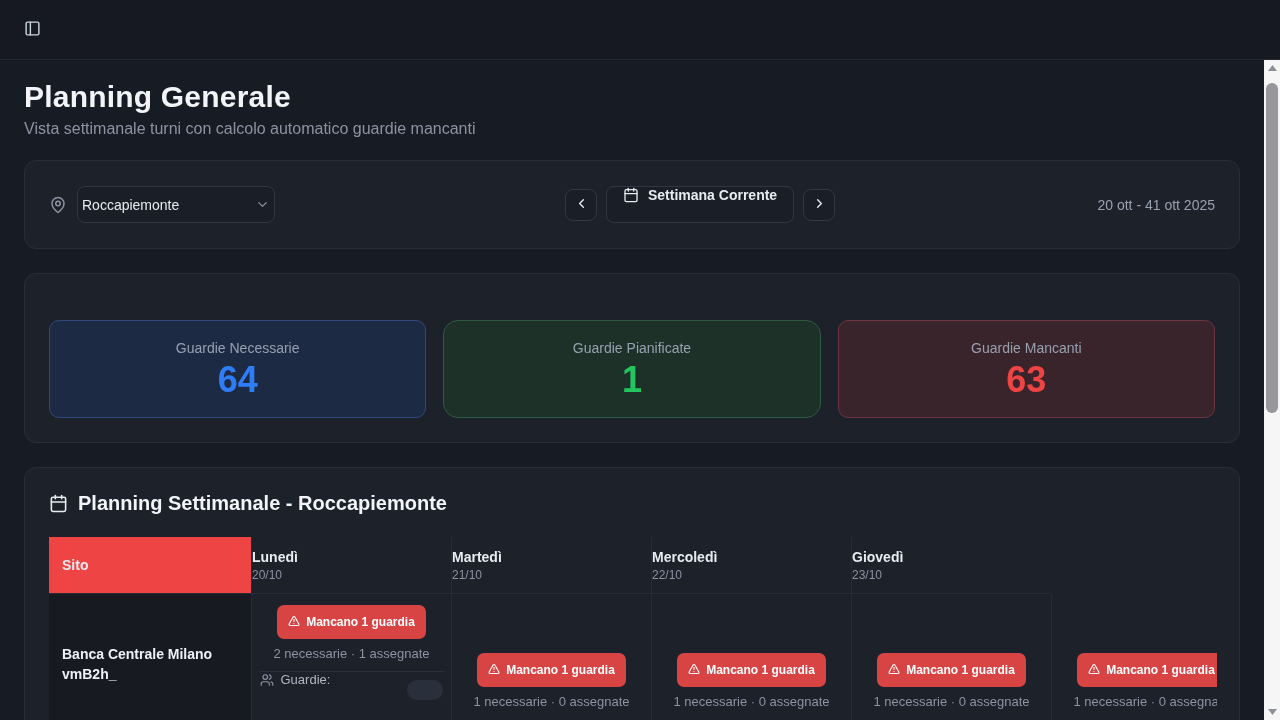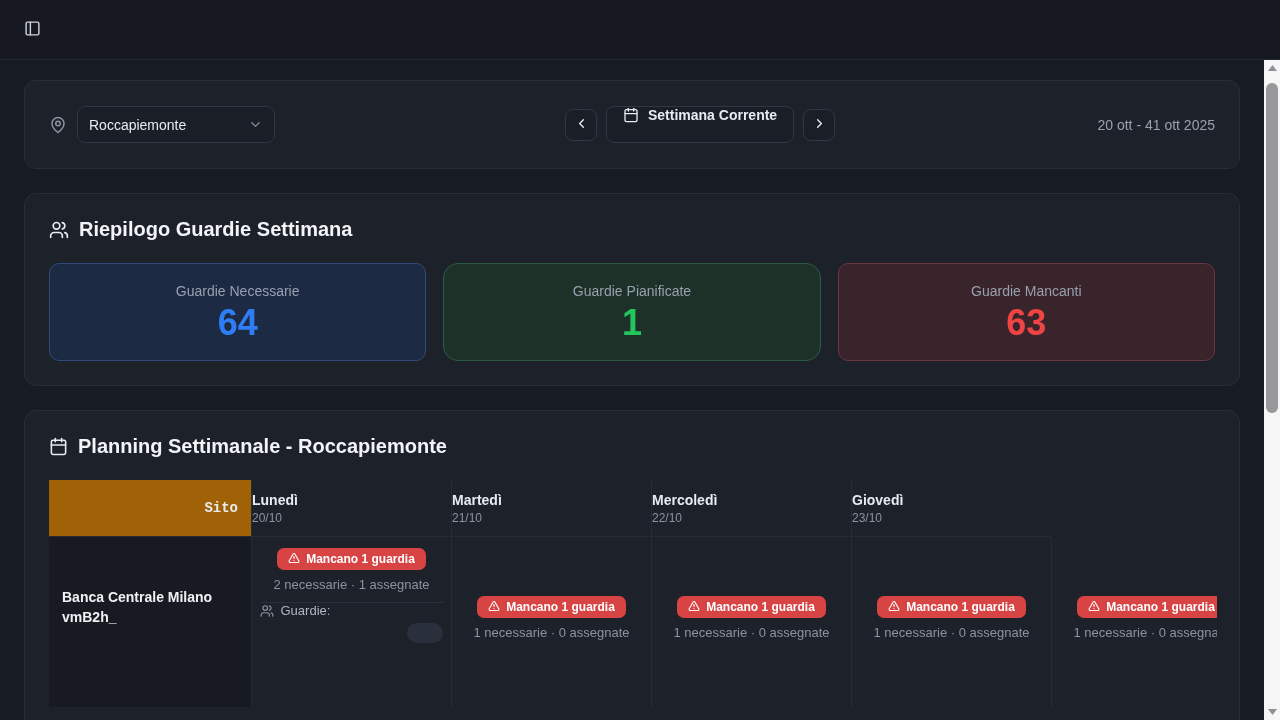--- a/index.html
+++ b/index.html
@@ -29,21 +29,21 @@
     background: #1d212a; border: 1px solid #282d38; border-radius: 12px;
     margin-bottom: 24px;
   }
   
   .filterbar { height: 89px; display: flex; align-items: center; padding: 0 24px; }
   .loc-group { display: flex; align-items: center; gap: 10px; }
   .muted-icon { color: #8b93a2; display: flex; }
   .select {
     width: 198px; height: 37px; background: #1a1e27; border: 1px solid #313743;
     border-radius: 8px; display: flex; align-items: center; justify-content: space-between;
-    padding: 0 11px; font-size: 14px; color: #e8ebf0; cursor: pointer;
+    padding: 0 4px; font-size: 14px; color: #e8ebf0; cursor: pointer;
   }
   .week-group { display: flex; align-items: center; gap: 9px; margin-left: 290px; }
   .nav-btn {
     width: 32px; height: 32px; background: #1a1e27; border: 1px solid #313743;
     border-radius: 8px; color: #e8ebf0; display: flex; align-items: center; justify-content: center;
     cursor: pointer;
   }
   .week-btn {
     height: 37px; background: #1a1e27; border: 1px solid #313743; border-radius: 8px;
     color: #e8ebf0; font-size: 14px; font-weight: 600; display: flex; align-items: flex-start;
@@ -69,31 +69,31 @@
   
   .planning { height: 520px; overflow: hidden; }
   .table-wrap { margin-top: 22px; width: 1168px; overflow: hidden; }
   .ptable { display: flex; width: 1202px; }
   .col-sito { width: 202px; flex: none; }
   .col-day { width: 200px; flex: none; border-left: 1px solid #262b35; }
   .th {
     height: 57px; display: flex; flex-direction: column; align-items: flex-start; justify-content: center;
     border-bottom: 1px solid #262b35;
   }
-  .th.sito { background: #a16207; align-items: flex-end; justify-content: center; padding: 0 13px; font-family: Liberation Mono, monospace; }
+  .th.sito { background: #ef4444; align-items: flex-start; justify-content: center; padding: 0 13px; }
   .th .day { font-size: 14px; font-weight: 700; color: #e8ebf0; }
   .th .date { font-size: 12px; color: #8b93a2; margin-top: 3px; }
   .th .sito-label { font-size: 14px; font-weight: 700; color: #e8ebf0; }
   .td { height: 170px; position: relative; }
   .td.sito { background: #171a21; padding: 50px 13px 0 13px; font-size: 14px; font-weight: 700; color: #eef1f5; line-height: 1.45; }
   .cell-early { padding: 11px 8px 0 8px; display: flex; flex-direction: column; align-items: center; }
   .cell-late  { padding: 59px 8px 0 8px; display: flex; flex-direction: column; align-items: center; }
   .badge {
     background: #d84343; color: #fff; font-size: 12px; font-weight: 700;
-    border-radius: 7px; height: 22px; display: inline-flex; align-items: center; gap: 6px;
+    border-radius: 7px; height: 34px; display: inline-flex; align-items: center; gap: 6px;
     padding: 0 11px; white-space: nowrap;
   }
   .cell-info { font-size: 13px; color: #8b93a2; margin-top: 7px; white-space: nowrap; }
   .cell-divider { width: 184px; height: 1px; background: #2a303b; margin-top: 10px; }
   .guards-row { width: 184px; display: flex; align-items: center; gap: 7px; font-size: 13px; color: #aeb6c2; }
   .guard-chip { position: absolute; left: 155px; top: 86px; width: 36px; height: 20px; background: #2a303b; border-radius: 10px; }
   
   .scrollbar {
     position: absolute; right: 0; top: 0; width: 16px; height: 660px;
     background: #f6f6f7; display: flex; flex-direction: column; align-items: center;
@@ -114,20 +114,24 @@
           <rect x="3" y="3" width="18" height="18" rx="2"></rect>
           <line x1="9" y1="3" x2="9" y2="21"></line>
         </svg>
     </span>
   </button>
 </div>
 
 <div class="viewport">
   <div class="main">
 
+    <div class="page-head">
+      <div class="page-title">Planning Generale</div>
+      <div class="page-sub">Vista settimanale turni con calcolo automatico guardie mancanti</div>
+    </div>
 
     <div class="card filterbar">
       <div class="loc-group">
         <span class="muted-icon">
           <svg width="18" height="18" viewBox="0 0 24 24" fill="none" stroke="currentColor" stroke-width="2" stroke-linecap="round" stroke-linejoin="round">
               <path d="M20 10c0 6-8 12-8 12s-8-6-8-12a8 8 0 0 1 16 0Z"></path>
               <circle cx="12" cy="10" r="3"></circle>
             </svg>
         </span>
         <div class="select">
@@ -166,31 +170,20 @@
               </svg>
           </span>
         </button>
       </div>
 
       <div class="date-range">20 ott - 41 ott 2025</div>
     </div>
 
     <div class="card">
       <div class="section-body">
-        <div class="section-title">
-          <span class="muted-icon" style="color:#e8ebf0">
-            <svg width="20" height="20" viewBox="0 0 24 24" fill="none" stroke="currentColor" stroke-width="2" stroke-linecap="round" stroke-linejoin="round">
-                <path d="M16 21v-2a4 4 0 0 0-4-4H6a4 4 0 0 0-4 4v2"></path>
-                <circle cx="9" cy="7" r="4"></circle>
-                <path d="M22 21v-2a4 4 0 0 0-3-3.87"></path>
-                <path d="M16 3.13a4 4 0 0 1 0 7.75"></path>
-              </svg>
-          </span>
-          <span>Riepilogo Guardie Settimana</span>
-        </div>
         <div class="stats">
           <div class="stat blue">
             <div class="label">Guardie Necessarie</div>
             <div class="value">64</div>
           </div>
           <div class="stat green">
             <div class="label">Guardie Pianificate</div>
             <div class="value">1</div>
           </div>
           <div class="stat red">

